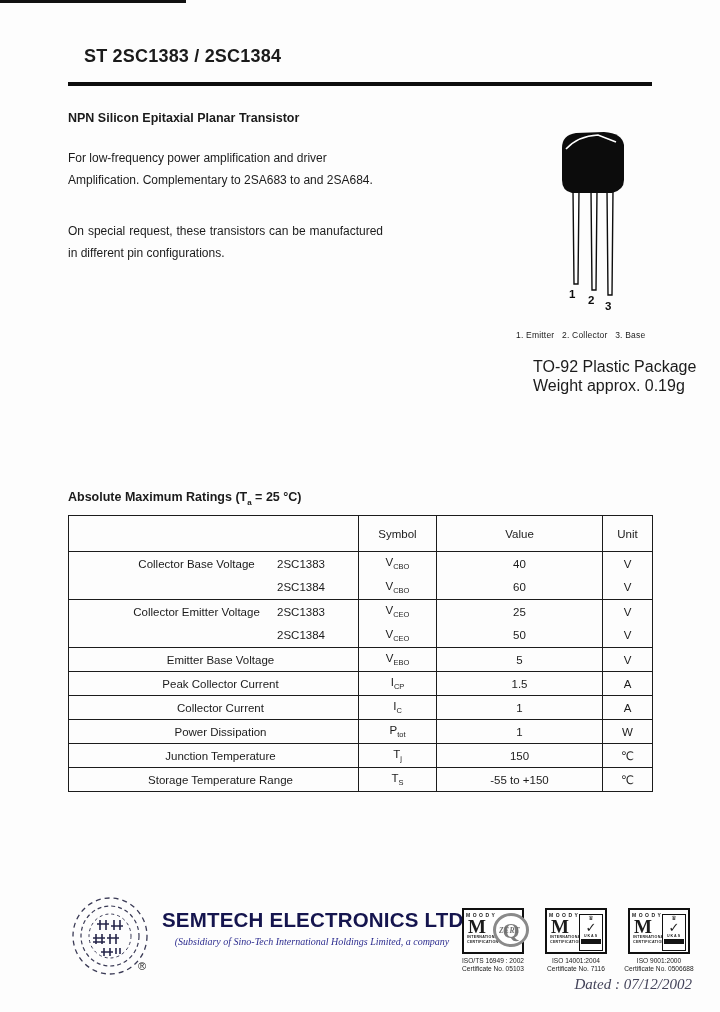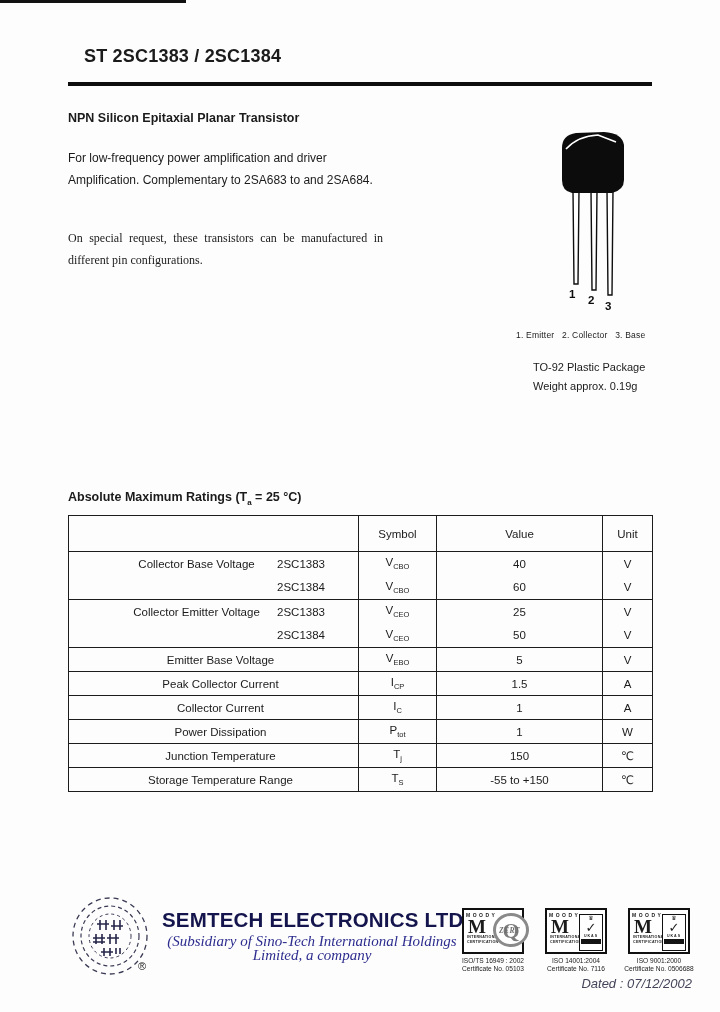--- a/index.html
+++ b/index.html
@@ -12,63 +12,63 @@
     overflow:hidden;
   }
   .scan-edge-top { position:absolute; left:0; top:0; width:186px; height:3px; background:#111; }
 
   .doc-title { position:absolute; left:84px; top:46px; font-size:18px; font-weight:bold; letter-spacing:0.2px; }
   .title-rule { position:absolute; left:68px; top:82px; width:584px; height:4px; background:#0d0d0d; }
   .doc-subtitle { position:absolute; left:68px; top:111px; font-size:12.5px; font-weight:bold; }
 
   .para { position:absolute; left:68px; width:315px; font-size:12px; line-height:21.5px; }
   .para-1 { top:148px; }
-  .para-2 { top:228px; text-align:justify;font-family:Liberation Serif, serif; }
+  .para-2 { top:221px; text-align:justify; }
 
   .pkg-figure { position:absolute; left:552px; top:132px; width:110px; height:180px; }
   .pin-legend { position:absolute; left:516px; top:330px; font-size:8.5px; letter-spacing:0.2px; white-space:pre; }
-  .pkg-info { position:absolute; left:533px; top:358px; font-size:11px; line-height:18.5px; }
+  .pkg-info { position:absolute; left:533px; top:358px; font-size:16px; line-height:18.5px; }
 
   .ratings-heading { position:absolute; left:68px; top:490px; font-size:12.5px; font-weight:bold; }
   .ratings-heading sub { font-size:8px; }
 
   table.ratings { position:absolute; left:68px; top:515px; width:584px; border-collapse:collapse; table-layout:fixed; }
   table.ratings td, table.ratings th { border:1.6px solid #1c1c1c; font-size:11.5px; font-weight:normal; height:24px; padding:0; vertical-align:middle; }
   table.ratings tr.hdr th { height:36px; text-align:center; }
   td.c-param { text-align:center; }
   td.c-param .pname { display:inline-block; padding-left:14px; width:175px; }
   td.c-param .pvariant { display:inline-block; }
   td.c-sym, td.c-val, td.c-unit { text-align:center;margin-top:33px; }
   td.c-sym sub { font-size:7.5px; }
   tr.group-top td { border-bottom:none; }
   tr.group-bottom td { border-top:none; }
 
   
   .logo { position:absolute; left:70px; top:896px; width:88px; height:86px; }
   .company-block { position:absolute; left:162px; top:908px; width:300px; text-align:center; }
   .company-name { font-size:20.5px; font-weight:bold; color:#15154e; letter-spacing:0.2px; white-space:nowrap; }
-  .company-sub { margin-top:3px; font-family:"Liberation Serif","DejaVu Serif",serif; font-style:italic; font-size:15px; line-height:13.5px; color:#2d2d8f; }
+  .company-sub { margin-top:3px; font-family:"Liberation Serif","DejaVu Serif",serif; font-style:italic; font-size:10px; line-height:13.5px; color:#2d2d8f; }
 
   .badges { position:absolute; left:455px; top:908px; display:flex; gap:7px; }
   .badge { width:76px; text-align:center; }
   .badge-box { width:62px; height:46px; margin:0 auto; border:2px solid #101010; background:#fff; position:relative; padding-top:2px; }
   .badge-brand { font-size:5px; font-weight:bold; letter-spacing:2.5px; padding-left:2px; text-align:left; }
   .badge-m { font-family:"Liberation Serif","DejaVu Serif",serif; font-size:19px; font-weight:bold; line-height:17px; text-align:left; padding-left:4px; }
   .badge-intl { font-size:3.6px; font-weight:bold; letter-spacing:0.3px; text-align:left; padding-left:3px; line-height:4.5px; }
   .qzert { position:absolute; right:-7px; top:3px; width:36px; height:34px; border:3px solid #8a8a8a; border-radius:50%; background:#fff; color:#7d7d7d; font-family:"Liberation Serif","DejaVu Serif",serif; }
   .qzert .q { font-size:22px; font-weight:bold; line-height:30px; }
   .qzert .zert { position:absolute; left:3px; top:10px; font-size:7.5px; font-style:italic; font-weight:bold; color:#6e6e6e; letter-spacing:0.5px; }
   .ukas { position:absolute; right:2px; top:4px; width:24px; height:37px; border:1.6px solid #101010; background:#fff; }
   .ukas .crown { font-size:6px; line-height:6px; }
   .ukas .check { font-size:13px; font-weight:bold; line-height:13px; }
   .ukas .ukas-label { font-size:3.6px; font-weight:bold; letter-spacing:1px; }
   .ukas .strip { margin:1px auto 0; width:20px; height:5px; background:#141414; }
   .badge-caption { margin-top:3px; font-size:6.6px; line-height:8.2px; white-space:nowrap; }
 
-  .dated { position:absolute; right:28px; top:976px; font-family:Liberation Sans, sans-serif; font-style:italic; font-size:13px; color:#44445a; }
+  .dated { position:absolute; right:28px; top:976px; font-family:Liberation Serif, serif; font-style:italic; font-size:15px; color:#44445a; }
 </style>
 </head>
 <body>
 
 <div class="scan-edge-top"></div>
 
 <h1 class="doc-title">ST 2SC1383 / 2SC1384</h1>
 <div class="title-rule"></div>
 <h2 class="doc-subtitle">NPN Silicon Epitaxial Planar Transistor</h2>
 

